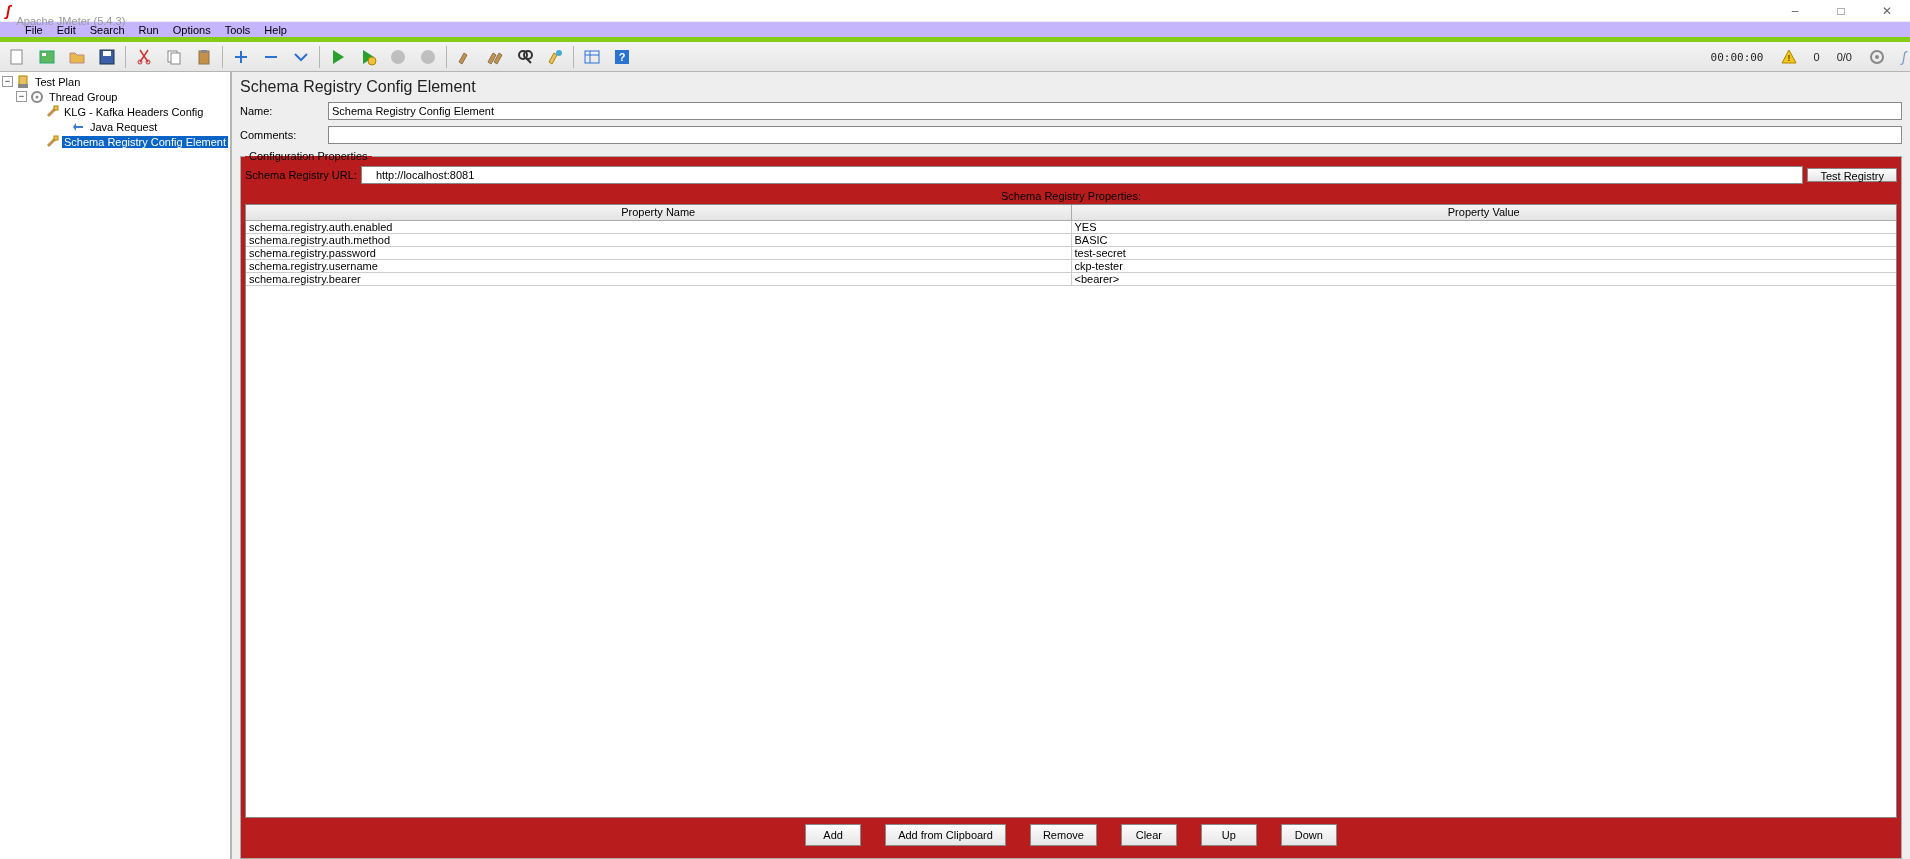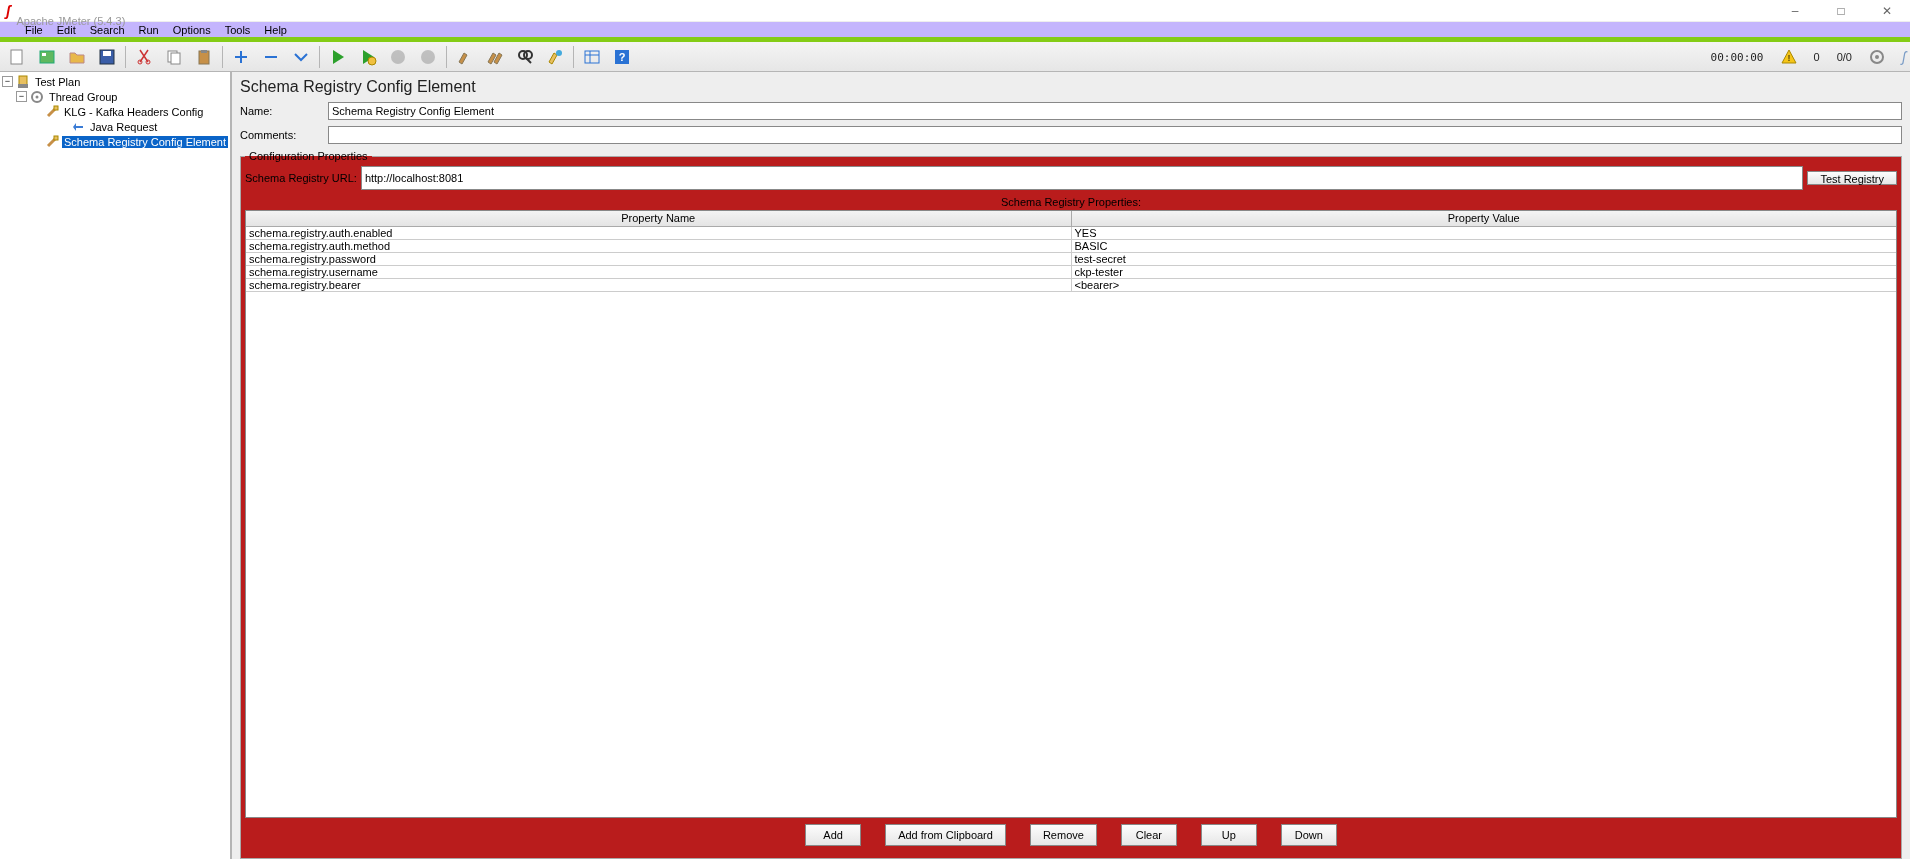--- a/index.html
+++ b/index.html
@@ -32,21 +32,21 @@
   .main { flex:1; padding:6px 8px 0 8px; display:flex; flex-direction:column; background:#eee;}
   .main h1 { font-size:16px; font-weight:normal; margin-bottom:6px; color:#222;}
   .frow { display:flex; align-items:center; margin-bottom:6px; }
   .frow label { width:88px; }
   .frow input[type=text] { flex:1; height:18px; border:1px solid #888; background:#fff; padding:0 3px; font:inherit;}
   
   fieldset.config { border:1px solid #aaa; padding:4px 4px 4px 4px; flex:1; display:flex; flex-direction:column; min-height:0; background:#b91c1c;}
   fieldset.config legend { padding:0 4px; font-size:11px; }
   .urlrow { display:flex; align-items:center; gap:4px; margin-bottom:4px; }
   .urlrow label { white-space:nowrap; }
-  .urlrow input { flex:1; height:24px; border:1px solid #888; background:#fff; padding:0 3px; font:inherit;}
+  .urlrow input { flex:1; height:18px; border:1px solid #888; background:#fff; padding:0 14px; font:inherit;}
   .urlrow button { height:14px; padding:1px 12px; border:1px solid #888; background:linear-gradient(#fdfdfd,#e6e6e6); font:inherit; cursor:default;}
   
   .proplabel { text-align:center; padding:2px 0; }
   .tablewrap { flex:1; border:1px solid #888; background:#fff; overflow:hidden; }
   table.props { width:100%; border-collapse:collapse; font-size:11px; }
   table.props th { background:linear-gradient(#f4f4f4,#e4e4e4); border:1px solid #aaa; border-top:none; font-weight:normal; padding:1px 4px; height:15px; text-align:center;}
   table.props th:first-child{border-left:none;}
   table.props th:last-child{border-right:none;}
   table.props td { border:1px solid #ccc; padding:0 3px; height:13px; }
   table.props td:first-child{border-left:none;}

